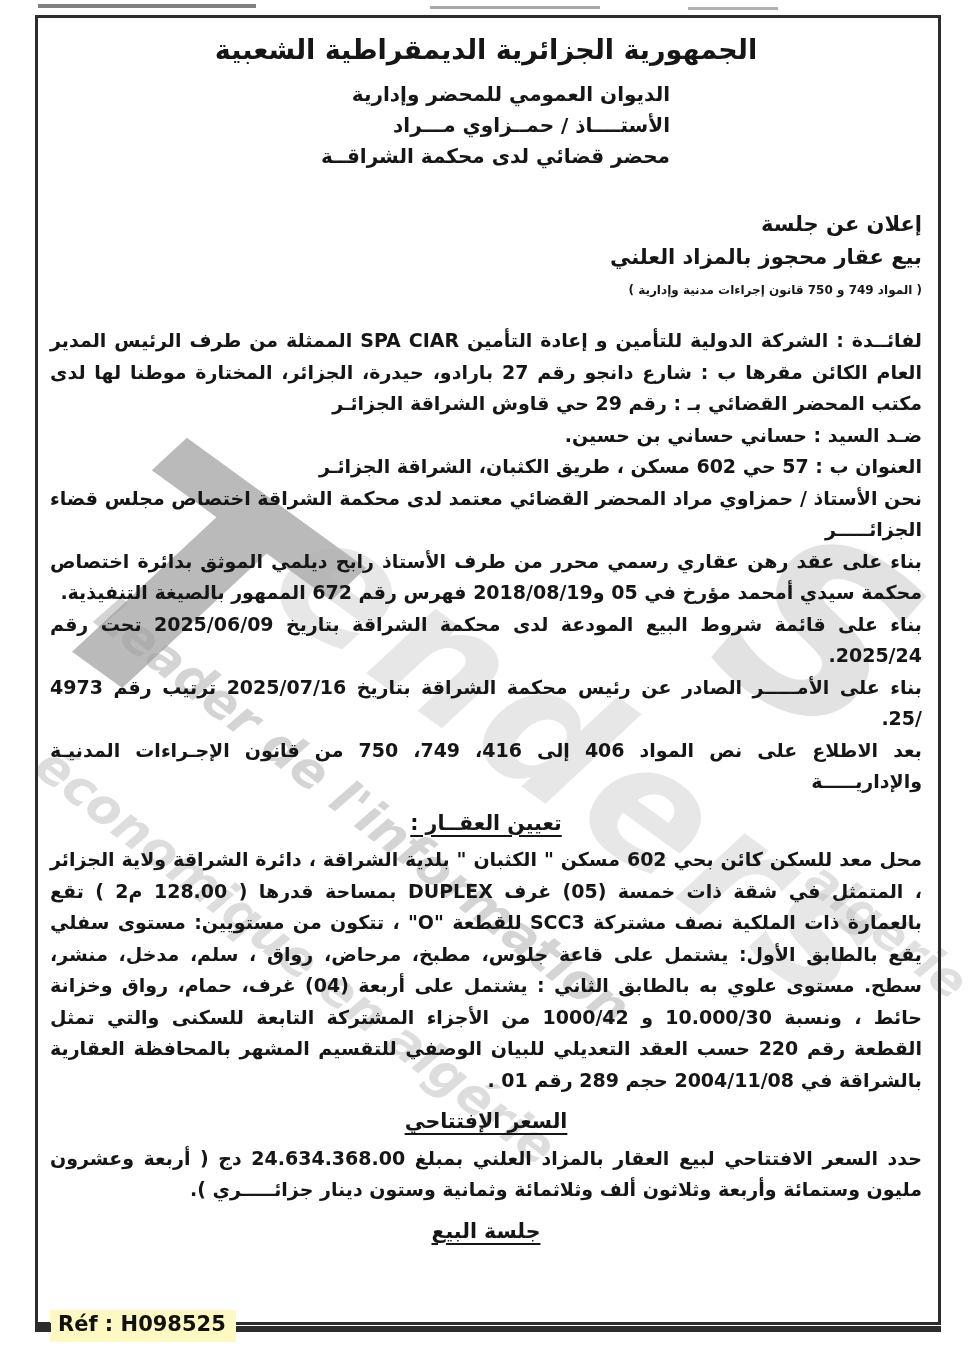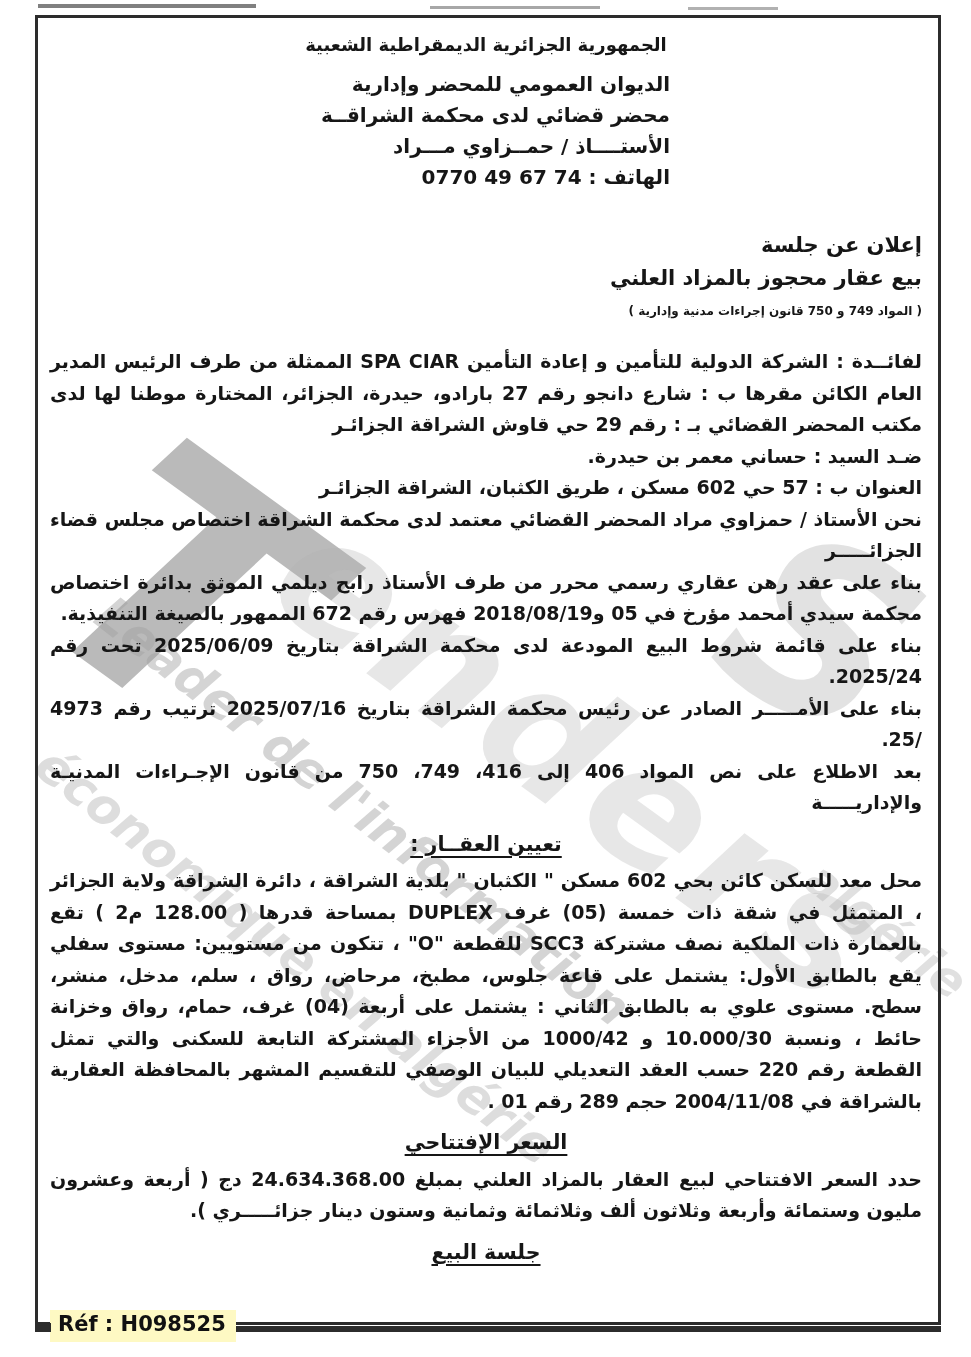--- a/index.html
+++ b/index.html
@@ -33,21 +33,21 @@
     position:absolute; left:35px; top:15px;
     width:906px; height:1310px;
     box-sizing:border-box;
     border:3px solid #2c2c2c;
     padding:16px 16px 0 12px;
     direction:rtl;
     z-index:1;
     overflow:hidden;
   }
 
-  .republic { text-align:center; font-size:18px; font-weight:bold; letter-spacing:0; }
+  .republic { text-align:center; font-size:27px; font-weight:bold; letter-spacing:0; }
 
   .office { width:fit-content; margin:14px 252px 0 auto; }
   .office div { font-size:20px; font-weight:bold; line-height:31px; text-align:right; white-space:nowrap; }
 
   .title-block { margin-top:36px; font-weight:bold; }
   .title-block .t1 { font-size:21px; line-height:33px; }
   .title-block .t2 { font-size:21px; line-height:33px; }
   .title-block .t3 { font-size:12px; line-height:33px; }
 
   .bodytext { margin-top:18px; font-size:19px; font-weight:700; line-height:31.5px; text-align:justify; }
@@ -89,34 +89,33 @@
   <div class="noise noise1"></div>
   <div class="noise noise2"></div>
   <div class="noise noise3"></div>
 
   <div class="frame">
 
     <div class="republic">الجمهورية الجزائرية الديمقراطية الشعبية</div>
 
     <div class="office">
       <div>الديوان العمومي للمحضر وإدارية</div>
+      <div>الأستــــاذ / حمــزاوي مـــراد</div>
       <div>محضر قضائي لدى محكمة الشراقــة</div>
-      <div>الأستــــاذ / حمــزاوي مـــراد</div>
-      <div>الهاتف : 74 67 49 0770</div>
     </div>
 
     <div class="title-block">
       <div class="t1">إعلان عن جلسة</div>
       <div class="t2">بيع عقار محجوز بالمزاد العلني</div>
       <div class="t3">( المواد 749 و 750 قانون إجراءات مدنية وإدارية )</div>
     </div>
 
     <div class="bodytext">
       <p>لفائــدة : الشركة الدولية للتأمين و إعادة التأمين SPA CIAR الممثلة من طرف الرئيس المدير العام الكائن مقرها ب : شارع دانجو رقم 27 بارادو، حيدرة، الجزائر، المختارة موطنا لها لدى مكتب المحضر القضائي بـ : رقم 29 حي قاوش الشراقة الجزائـر</p>
-      <p>ضـد السيد : حساني معمر بن حيدرة.</p>
+      <p>ضـد السيد : حساني حساني بن حسين.</p>
       <p>العنوان ب : 57 حي 602 مسكن ، طريق الكثبان، الشراقة الجزائـر</p>
       <p>نحن الأستاذ / حمزاوي مراد المحضر القضائي معتمد لدى محكمة الشراقة اختصاص مجلس قضاء الجزائـــــر</p>
       <p>بناء على عقد رهن عقاري رسمي محرر من طرف الأستاذ رابح ديلمي الموثق بدائرة اختصاص محكمة سيدي أمحمد مؤرخ في 05 و2018/08/19 فهرس رقم 672 الممهور بالصيغة التنفيذية.</p>
       <p>بناء على قائمة شروط البيع المودعة لدى محكمة الشراقة بتاريخ 2025/06/09 تحت رقم 2025/24.</p>
       <p>بناء على الأمـــــر الصادر عن رئيس محكمة الشراقة بتاريخ 2025/07/16 ترتيب رقم 4973 /25.</p>
       <p>بعد الاطلاع على نص المواد 406 إلى 416، 749، 750 من قانون الإجـراءات المدنيـة والإداريـــــة</p>
 
       <h2 class="heading">تعيين العقــار :</h2>
       <p>محل معد للسكن كائن بحي 602 مسكن " الكثبان " بلدية الشراقة ، دائرة الشراقة ولاية الجزائر ، المتمثل في شقة ذات خمسة (05) غرف DUPLEX بمساحة قدرها ( 128.00 م2 ) تقع بالعمارة ذات الملكية نصف مشتركة SCC3 للقطعة "O" ، تتكون من مستويين: مستوى سفلي يقع بالطابق الأول: يشتمل على قاعة جلوس، مطبخ، مرحاض، رواق ، سلم، مدخل، منشر، سطح. مستوى علوي به بالطابق الثاني : يشتمل على أربعة (04) غرف، حمام، رواق وخزانة حائط ، ونسبة 10.000/30 و 1000/42 من الأجزاء المشتركة التابعة للسكنى والتي تمثل القطعة رقم 220 حسب العقد التعديلي للبيان الوصفي للتقسيم المشهر بالمحافظة العقارية بالشراقة في 2004/11/08 حجم 289 رقم 01 .</p>
 

